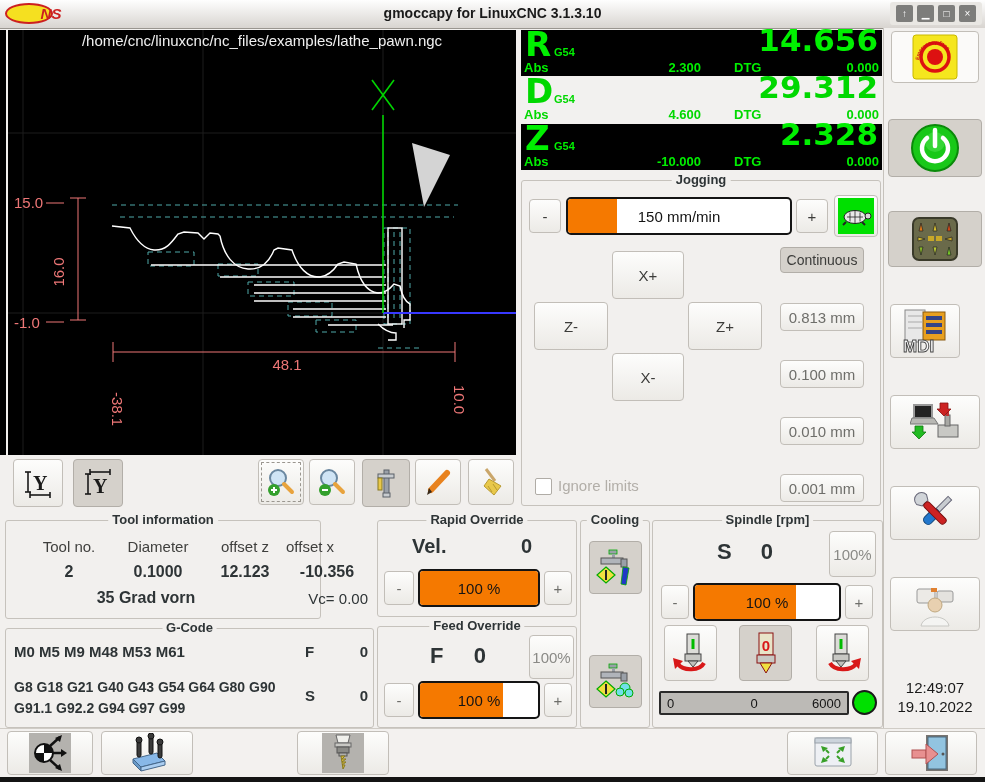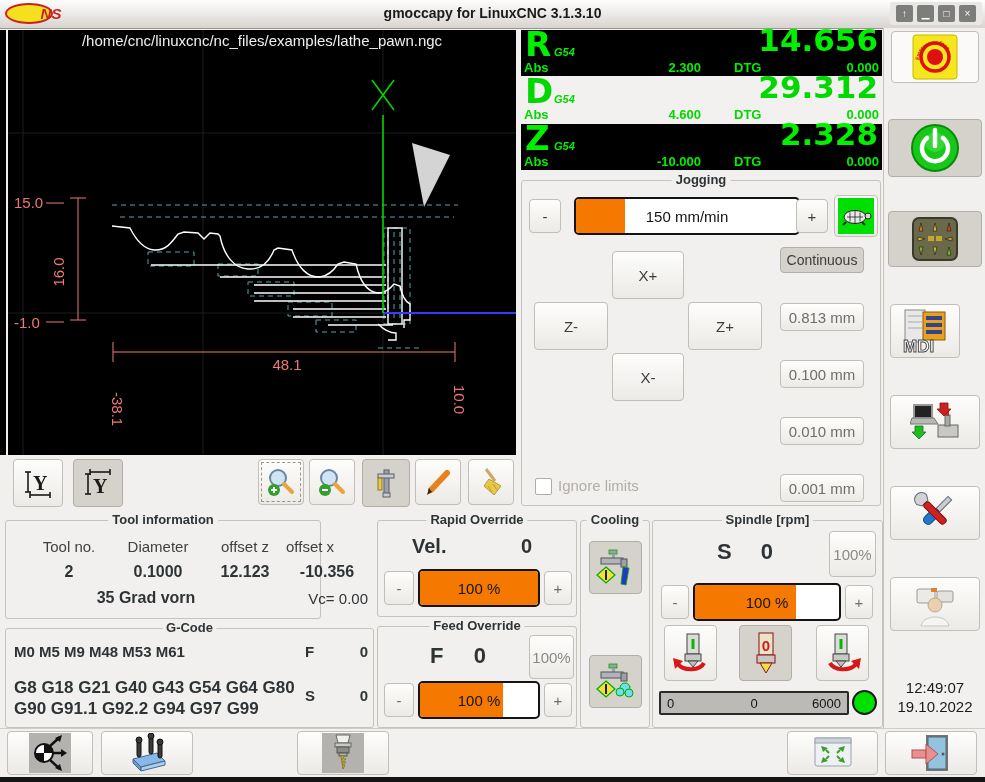--- a/index.html
+++ b/index.html
@@ -36,21 +36,21 @@
   .lbl{position:absolute;color:#2e3436;}
   
   .edge-strip{position:absolute;left:0;top:30px;width:6px;height:425px;background:#000;}
   .preview{position:absolute;left:8px;top:30px;width:508px;height:425px;background:#000;}
   
   .dro{position:absolute;left:521px;top:30px;width:361px;}
   .dro-row{position:relative;width:361px;height:46px;background:#000;color:#00f000;margin-bottom:1px;}
   .dro-row.selected{background:#f2f1ef;color:#00d800;}
   .dro-axis{position:absolute;left:4px;top:-6px;font-size:34px;font-weight:bold;
     font-family:"DejaVu Sans",sans-serif;}
-  .dro-sys{position:absolute;left:33px;top:16px;font-size:11px;font-weight:bold;font-style:italic;}
+  .dro-sys{position:absolute;left:33px;top:16px;font-size:11px;font-weight:bold;}
   .dro-val{position:absolute;right:4px;top:-8px;font-size:31px;font-weight:bold;
     font-family:"DejaVu Sans",sans-serif;}
   .dro-sub{position:absolute;bottom:1px;font-size:13px;font-weight:bold;}
   
   .sidebar{position:absolute;left:883px;top:28px;width:102px;height:749px;
     background:#f2f0ee;border-left:1px solid #c6c2bc;box-sizing:border-box;}
   .clock{position:absolute;left:0;width:102px;text-align:center;font-size:15px;color:#1a1a1a;line-height:19px;}
   
   .bottombar{position:absolute;left:0;top:728px;width:985px;height:49px;
     background:#f3f1ef;border-top:1px solid #d0ccc6;box-sizing:border-box;}
@@ -243,21 +243,21 @@
       <span class="dro-sub" style="left:3px;">Abs</span>
       <span class="dro-sub" style="left:80px;width:100px;text-align:right;">-10.000</span>
       <span class="dro-sub" style="left:213px;">DTG</span>
       <span class="dro-sub" style="right:3px;width:100px;text-align:right;">0.000</span>
     </div>
   </div>
 
   <div class="frame" style="left:521px;top:180px;width:360px;height:326px;">
     <span class="legend">Jogging</span>
     <div class="btn" style="left:7px;top:18px;width:32px;height:34px;">-</div>
-    <div class="pbar" style="left:44px;top:16px;width:226px;height:38px;margin-left:8px;">
+    <div class="pbar" style="left:44px;top:16px;width:226px;height:38px;">
       <div class="pfill" style="width: 22%;"></div>
       <div class="plabel">150 mm/min</div>
     </div>
     <div class="btn" style="left:274px;top:18px;width:32px;height:34px;">+</div>
     <div class="btn" style="left:312px;top:14px;width:44px;height:42px;padding:2px;">
       <svg width="36" height="36" viewBox="0 0 36 36">
         <rect x="0" y="0" width="36" height="36" fill="#00e000"></rect>
         <ellipse cx="17" cy="19" rx="11" ry="6.5" fill="#e8e8e8" stroke="#222"></ellipse>
         <path d="M9,19 h16 M12,14.5 v9 M17,13 v12 M22,14.5 v9" stroke="#222" stroke-width="0.8" fill="none"></path>
         <circle cx="30" cy="18" r="3" fill="#d8d8d8" stroke="#222"></circle>
@@ -377,21 +377,21 @@
     <span class="lbl" style="left:280px;top:42px;width:82px;text-align:center;font-size:16px;font-weight:bold;">-10.356</span>
     <span class="lbl" style="left:40px;top:68px;width:200px;text-align:center;font-size:16px;font-weight:bold;">35 Grad vorn</span>
     <span class="lbl" style="left:262px;top:69px;width:100px;text-align:right;font-size:15px;">Vc= 0.00</span>
   </div>
 
   <div class="frame" style="left:5px;top:628px;width:369px;height:100px;">
     <span class="legend">G-Code</span>
     <span class="lbl" style="left:8px;top:14px;width:280px;font-size:15px;font-weight:bold;">M0 M5 M9 M48 M53 M61</span>
     <span class="lbl" style="left:299px;top:14px;font-size:15px;font-weight:bold;">F</span>
     <span class="lbl" style="left:322px;top:14px;width:40px;text-align:right;font-size:15px;font-weight:bold;">0</span>
-    <span class="lbl" style="left:8px;top:48px;width:290px;font-size:17px;font-weight:bold;line-height:21px;">G8 G18 G21 G40 G43 G54 G64 G80 G90 G91.1 G92.2 G94 G97 G99</span>
+    <span class="lbl" style="left:8px;top:48px;width:290px;font-size:14px;font-weight:bold;line-height:21px;">G8 G18 G21 G40 G43 G54 G64 G80 G90 G91.1 G92.2 G94 G97 G99</span>
     <span class="lbl" style="left:299px;top:58px;font-size:15px;font-weight:bold;">S</span>
     <span class="lbl" style="left:322px;top:58px;width:40px;text-align:right;font-size:15px;font-weight:bold;">0</span>
   </div>
 
   <div class="frame" style="left:377px;top:520px;width:200px;height:97px;">
     <span class="legend">Rapid Override</span>
     <span class="lbl" style="left:34px;top:14px;font-size:20px;font-weight:bold;">Vel.</span>
     <span class="lbl" style="left:110px;top:14px;width:44px;text-align:right;font-size:20px;font-weight:bold;">0</span>
     <div class="btn" style="left:6px;top:50px;width:30px;height:34px;color:#6e6e6a;">-</div>
     <div class="pbar" style="left:40px;top:48px;width:122px;height:38px;">

